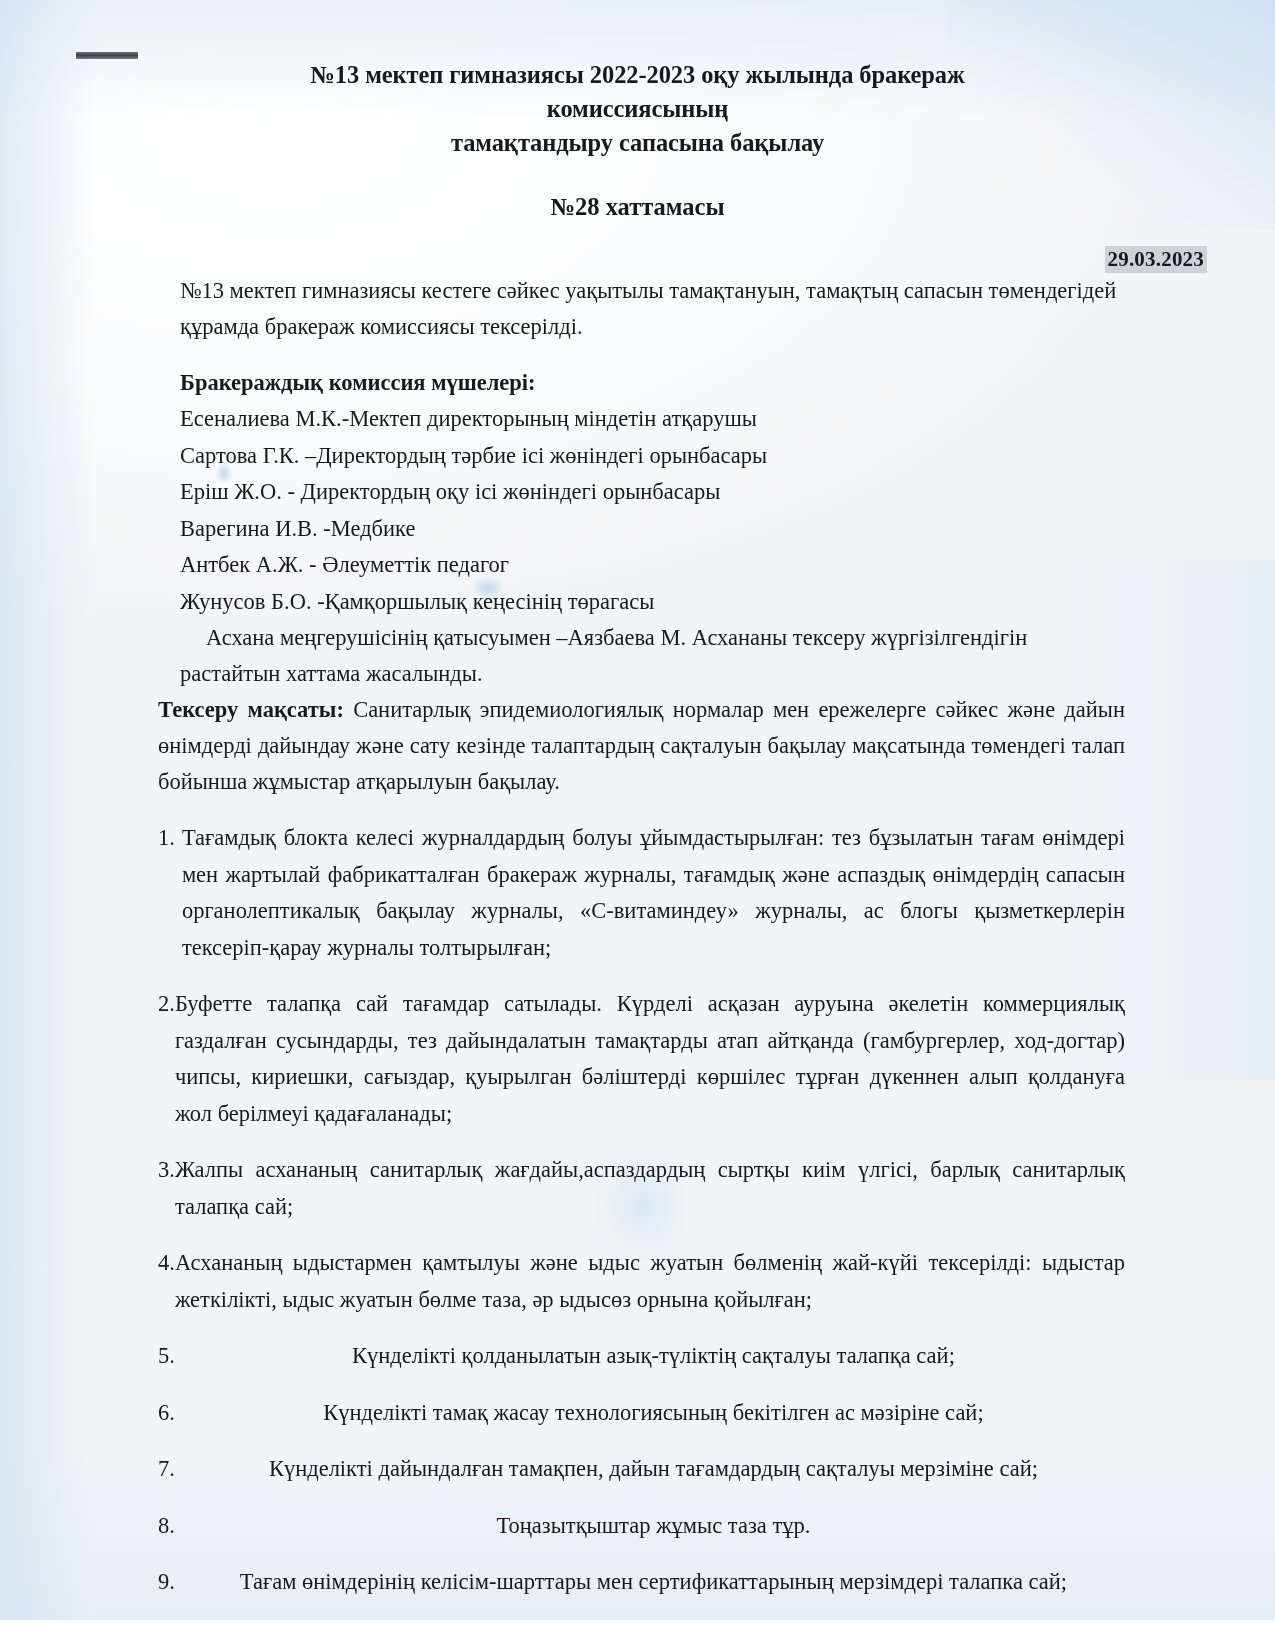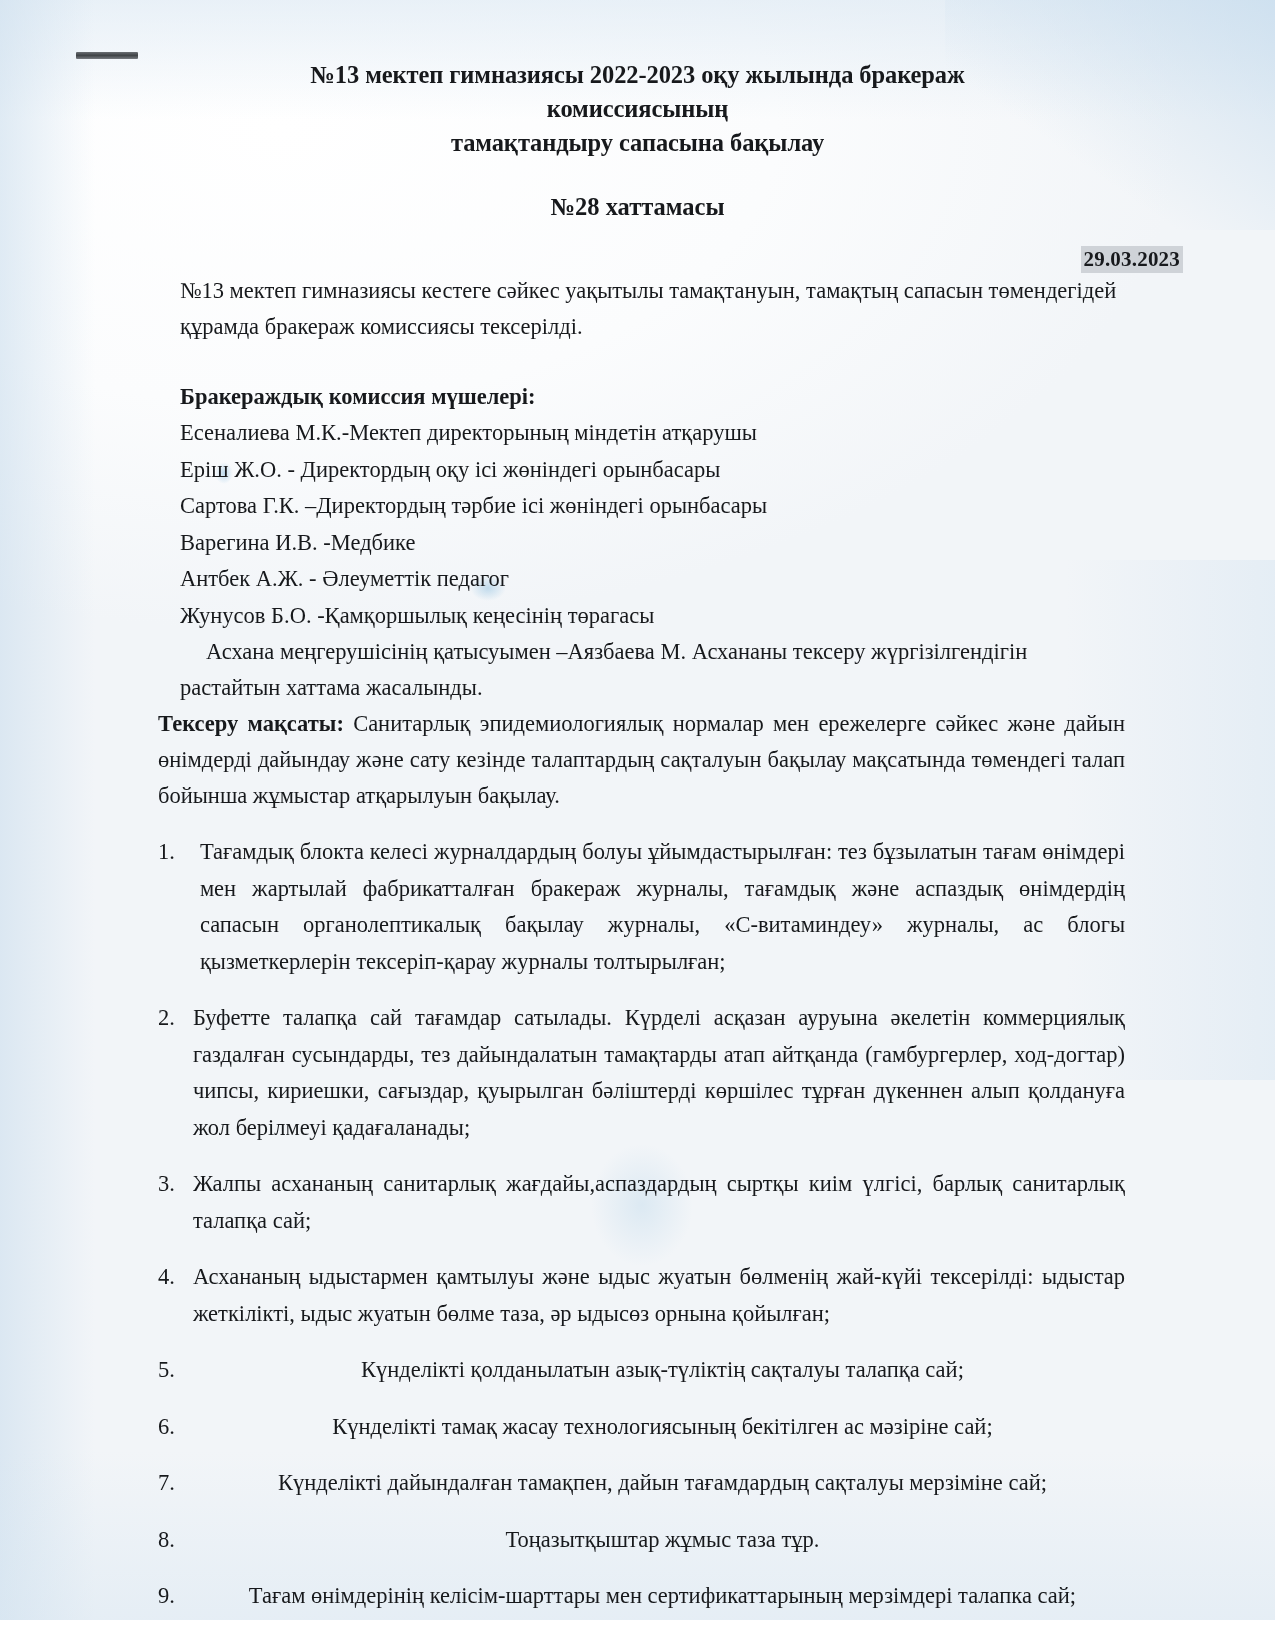--- a/index.html
+++ b/index.html
@@ -91,21 +91,21 @@
   .subtitle-line {
     font-weight: bold;
     font-size: 24.5px;
     line-height: 34px;
     margin-top: 30px;
     text-align: center;
   }
   .date-row {
     margin-top: 22px;
     text-align: right;
-    padding-right: 92px;
+    padding-right: 68px;
   }
   .date-badge {
     display: inline-block;
     font-weight: bold;
     font-size: 21px;
     background: #cfd3d8;
     padding: 1px 3px;
     letter-spacing: .2px;
   }
 
@@ -120,21 +120,21 @@
     font-size: 22.5px;
     line-height: 36px;
   }
   .intro {
     margin-top: 18px;
     padding-left: 30px;
     text-indent: 0;
     font-family: Liberation Serif, serif;
   }
   .members-heading {
-    margin-top: 34px;
+    margin-top: 20px;
     padding-left: 30px;
     font-weight: bold;
     font-size: 22.5px;
     line-height: 36px;
   }
   .member-line {
     padding-left: 30px;
     font-size: 22.5px;
     line-height: 36.5px;
   }
@@ -170,21 +170,20 @@
     padding-left: 8px;
   }
   li.item .num {
     flex: 0 0 auto;
     white-space: pre;
   }
   li.item .txt {
     flex: 1 1 auto;
     text-align: justify;
     text-justify: inter-word;
-    margin-left: 18px;
   }
   li.item.tight .num { padding-right: 0px; }
   li.item.loose .num { padding-right: 7px; }
   li.item .txt.nojust { text-align: center; }
 
   .week-label {
     margin-top: 26px;
     padding-left: 8px;
     font-weight: bold;
     font-size: 22.5px;
@@ -218,22 +217,22 @@
       <span class="date-badge">29.03.2023</span>
     </div>
 
     <div class="body-wrap">
 
       <p class="para intro">№13 мектеп гимназиясы кестеге сәйкес уақытылы тамақтануын, тамақтың сапасын төмендегідей құрамда бракераж комиссиясы тексерілді.</p>
 
       <div class="members-heading">Бракераждық комиссия мүшелері:</div>
 
       <div class="member-line">Есеналиева М.К.-Мектеп директорының міндетін атқарушы</div>
+      <div class="member-line">Сартова Г.К. –Директордың тәрбие ісі жөніндегі орынбасары</div>
       <div class="member-line">Еріш Ж.О. -  Директордың оқу ісі жөніндегі орынбасары</div>
-      <div class="member-line">Сартова Г.К. –Директордың тәрбие ісі жөніндегі орынбасары</div>
       <div class="member-line">Варегина И.В. -Медбике</div>
       <div class="member-line">Антбек А.Ж. - Әлеуметтік педагог</div>
       <div class="member-line">Жунусов Б.О. -Қамқоршылық кеңесінің төрагасы</div>
 
       <p class="para kitchen-para">Асхана меңгерушісінің қатысуымен –Аязбаева М. Асхананы тексеру жүргізілгендігін растайтын хаттама жасалынды.</p>
 
       <p class="para purpose"><span class="lead">Тексеру мақсаты:</span> <span>Санитарлық эпидемиологиялық нормалар мен ережелерге сәйкес және дайын өнімдерді дайындау және сату кезінде талаптардың сақталуын бақылау мақсатында төмендегі талап бойынша жұмыстар атқарылуын бақылау.</span></p>
 
       <ol class="items">
         <li class="item loose">

